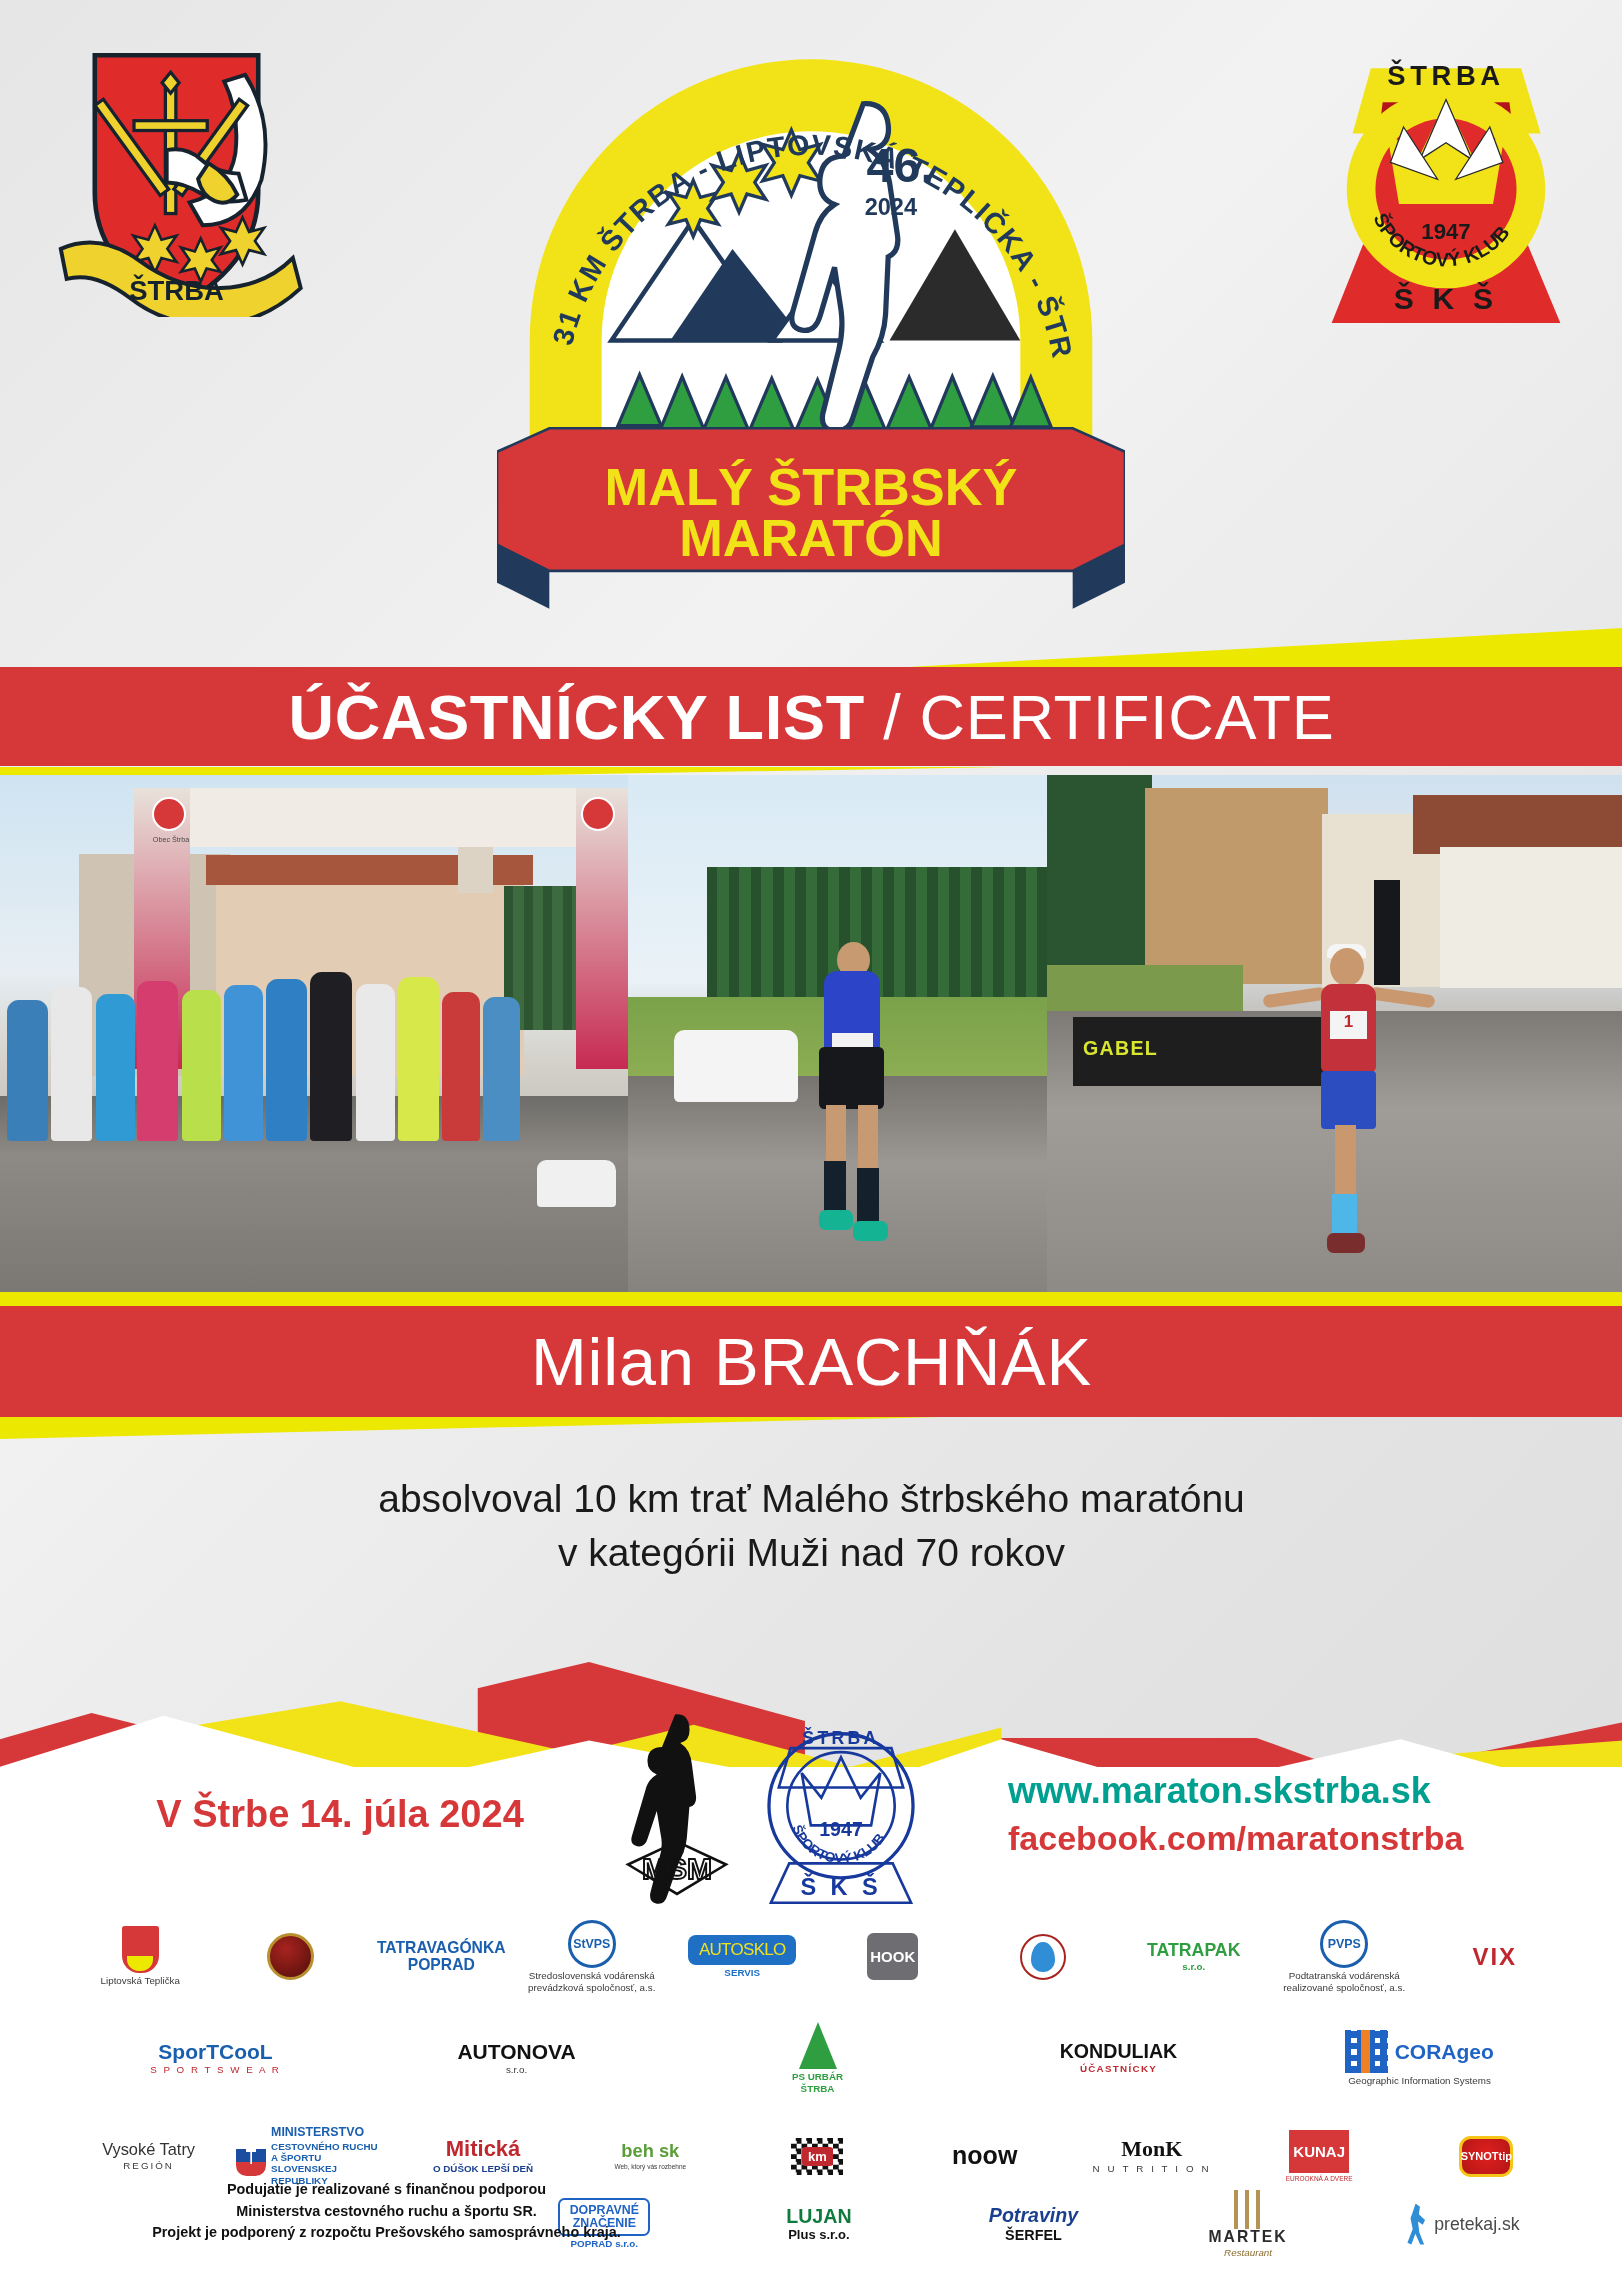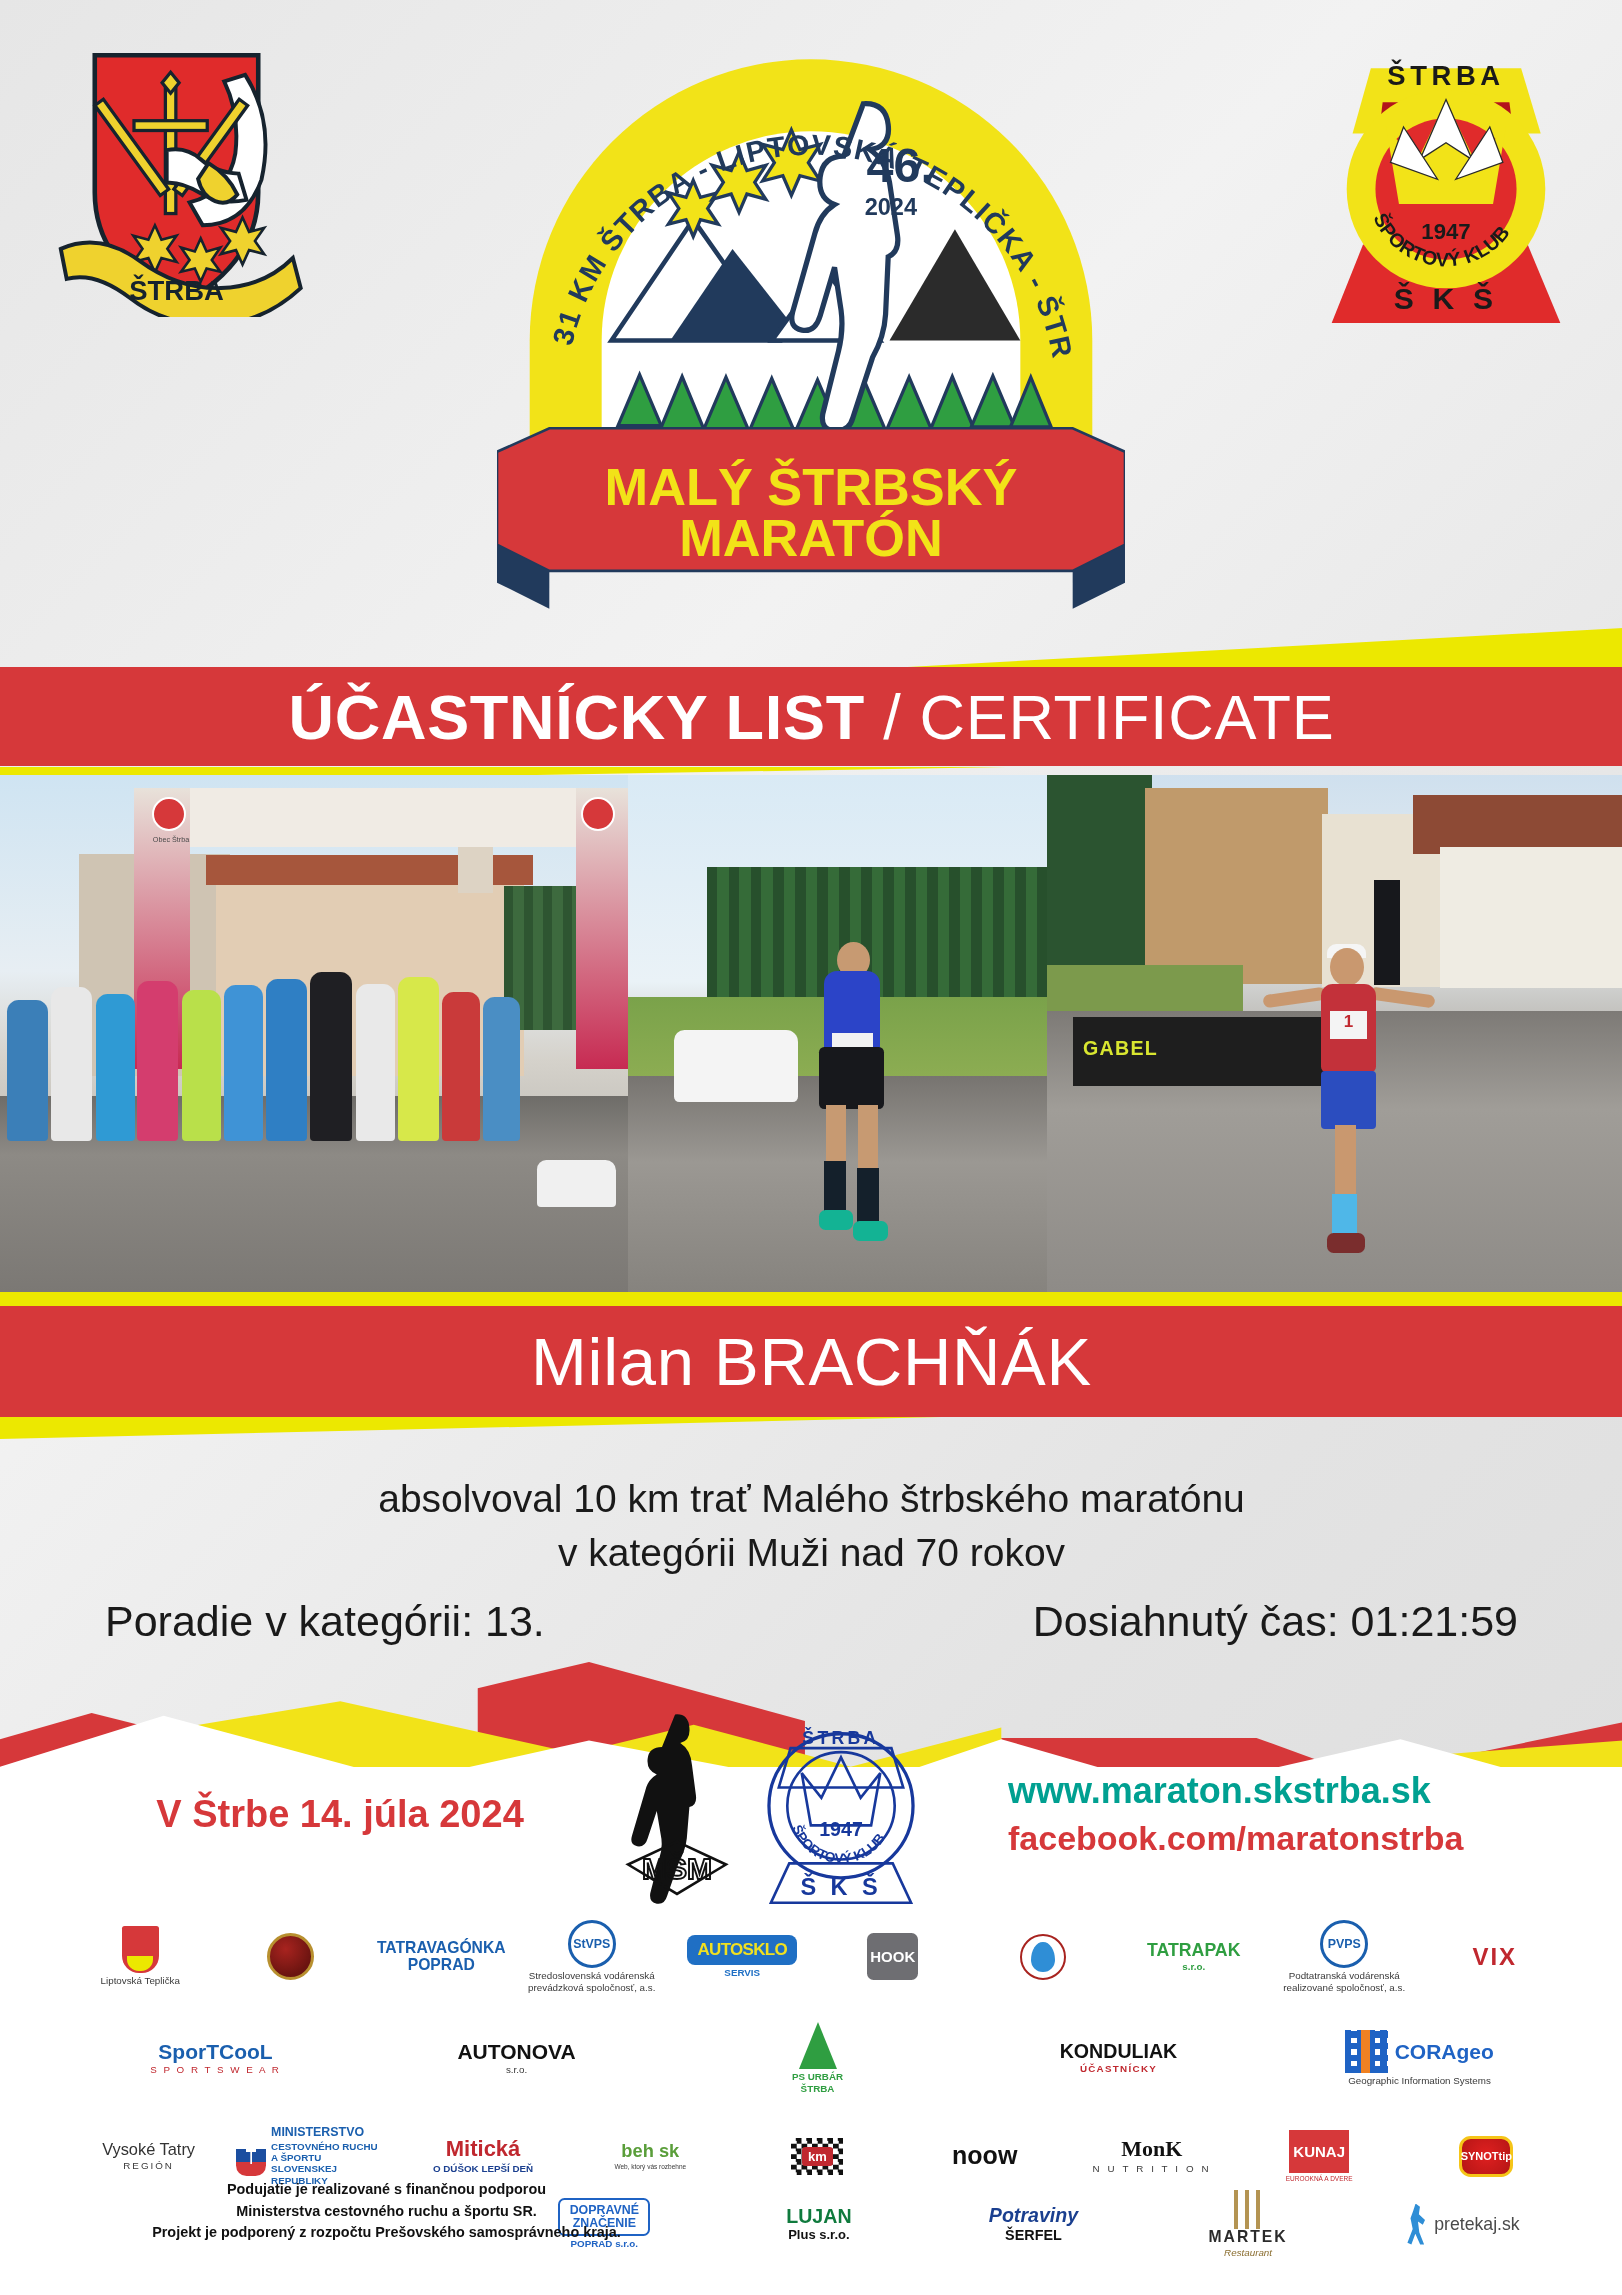--- a/index.html
+++ b/index.html
@@ -179,21 +179,21 @@
     display:flex; flex-direction:column; align-items:center; justify-content:center;
     text-align:center; padding:0 3.9px;
   }
   .sp .mark { font-weight:700; line-height:1.02; }
   .sp .sub  { font-size:9.8px; color:#3a3a3a; line-height:1.15; margin-top:2px; }
 
   .shield-lt { width:37px; height:47px; background:#d6383a; border-radius:2.6px 2.6px 17px 17px; position:relative; }
   .shield-lt::after { content:""; position:absolute; left:5.2px; bottom:2.6px; width:26px; height:14.4px; background:#ece800; border-radius:0 0 11.8px 11.8px; }
   .seal { width:47px; height:47px; border-radius:50%; background:radial-gradient(circle at 38% 32%,#a8231f,#6b1410 70%); border:3.9px solid #b8902f; }
   .oval-blue { width:48px; height:48px; border-radius:50%; background:#fff; border:3.9px solid #1a5fae; display:flex; align-items:center; justify-content:center; font-size:12.4px; font-weight:700; color:#1a5fae; }
-  .pill-blue { padding:5.2px 10.5px; background:#1f6fc4; border-radius:7.9px; color:#f0e020; font-size:17px; font-weight:700; letter-spacing:-0.7px; }
+  .pill-blue { padding:5.2px 10.5px; background:#1f6fc4; border-radius:7.9px; color:#f0e020; font-size:17px; font-weight:400; letter-spacing:-0.7px; }
   .grey-tile { width:51px; height:47px; background:#6e6e72; border-radius:6.5px; display:flex; align-items:center; justify-content:center; color:#fff; font-size:15px; font-weight:700; }
   .circ-red { width:46px; height:46px; border-radius:50%; border:2.6px solid #a8231f; background:#fff; display:flex; align-items:center; justify-content:center; }
   .drop-blue { width:23.6px; height:30px; background:#2f8ed6; border-radius:50% 50% 50% 50%/60% 60% 40% 40%; }
   .vix-mark { font-size:24px; font-weight:700; color:#c0282f; letter-spacing:2px;text-align:center; }
   .bar-multi { width:56px; height:34px; background:linear-gradient(90deg,#e53935 0 18%,#43a047 18% 38%,#1e88e5 38% 58%,#fdd835 58% 78%,#8e24aa 78% 100%); }
   .tree-green { width:0; height:0; border-left:19.6px solid transparent; border-right:19.6px solid transparent; border-bottom:47px solid #2f9e41; }
   .cora-grid { width:43px; height:43px; background:
       repeating-linear-gradient(0deg,#1f63c4 0 6.5px,transparent 6.5px 11.8px),
       repeating-linear-gradient(90deg,#1f63c4 0 6.5px,transparent 6.5px 11.8px); position:relative; }
   .cora-grid::after { content:""; position:absolute; left:15.7px; top:0; width:9.2px; height:43px; background:#ef8122; }
@@ -400,24 +400,20 @@
   <div class="yellow-below-photos"></div>
   <div class="name-band">
     <div class="name-text">Milan BRACHŇÁK</div>
   </div>
   <div class="yellow-under-name"></div>
 
   <div class="details">
     <div class="detail-line">absolvoval 10 km trať Malého štrbského maratónu</div>
     <div class="detail-line">v kategórii Muži nad 70 rokov</div>
   </div>
-  <div class="result-row">
-    <div>Poradie v kategórii: 13.</div>
-    <div>Dosiahnutý čas: 01:21:59</div>
-  </div>
 
   <div class="deco">
     <svg viewBox="0 0 2480 240" preserveAspectRatio="none">
       <path d="M0 118 L140 78 L300 118 L300 240 L0 240 Z" fill="#d6383a"></path>
       <path d="M730 40 L900 0 L1230 90 L1230 240 L730 240 Z" fill="#d6383a"></path>
       <path d="M1530 116 L1920 116 L2090 178 L1530 240 Z" fill="#d6383a"></path>
       <path d="M2240 142 L2480 92 L2480 240 L2240 240 Z" fill="#d6383a"></path>
       <path d="M160 120 L520 60 L880 140 L1060 96 L1300 160 L1530 100 L1530 240 L160 240 Z" fill="#f2e318"></path>
       <path d="M1960 160 L2480 120 L2480 240 L1960 240 Z" fill="#f2e318"></path>
       <path d="M0 240 L0 160 L250 82 L620 182 L900 120 L1300 196 L1530 118 L1800 196 L2140 118 L2480 212 L2480 240 Z" fill="#ffffff"></path>

